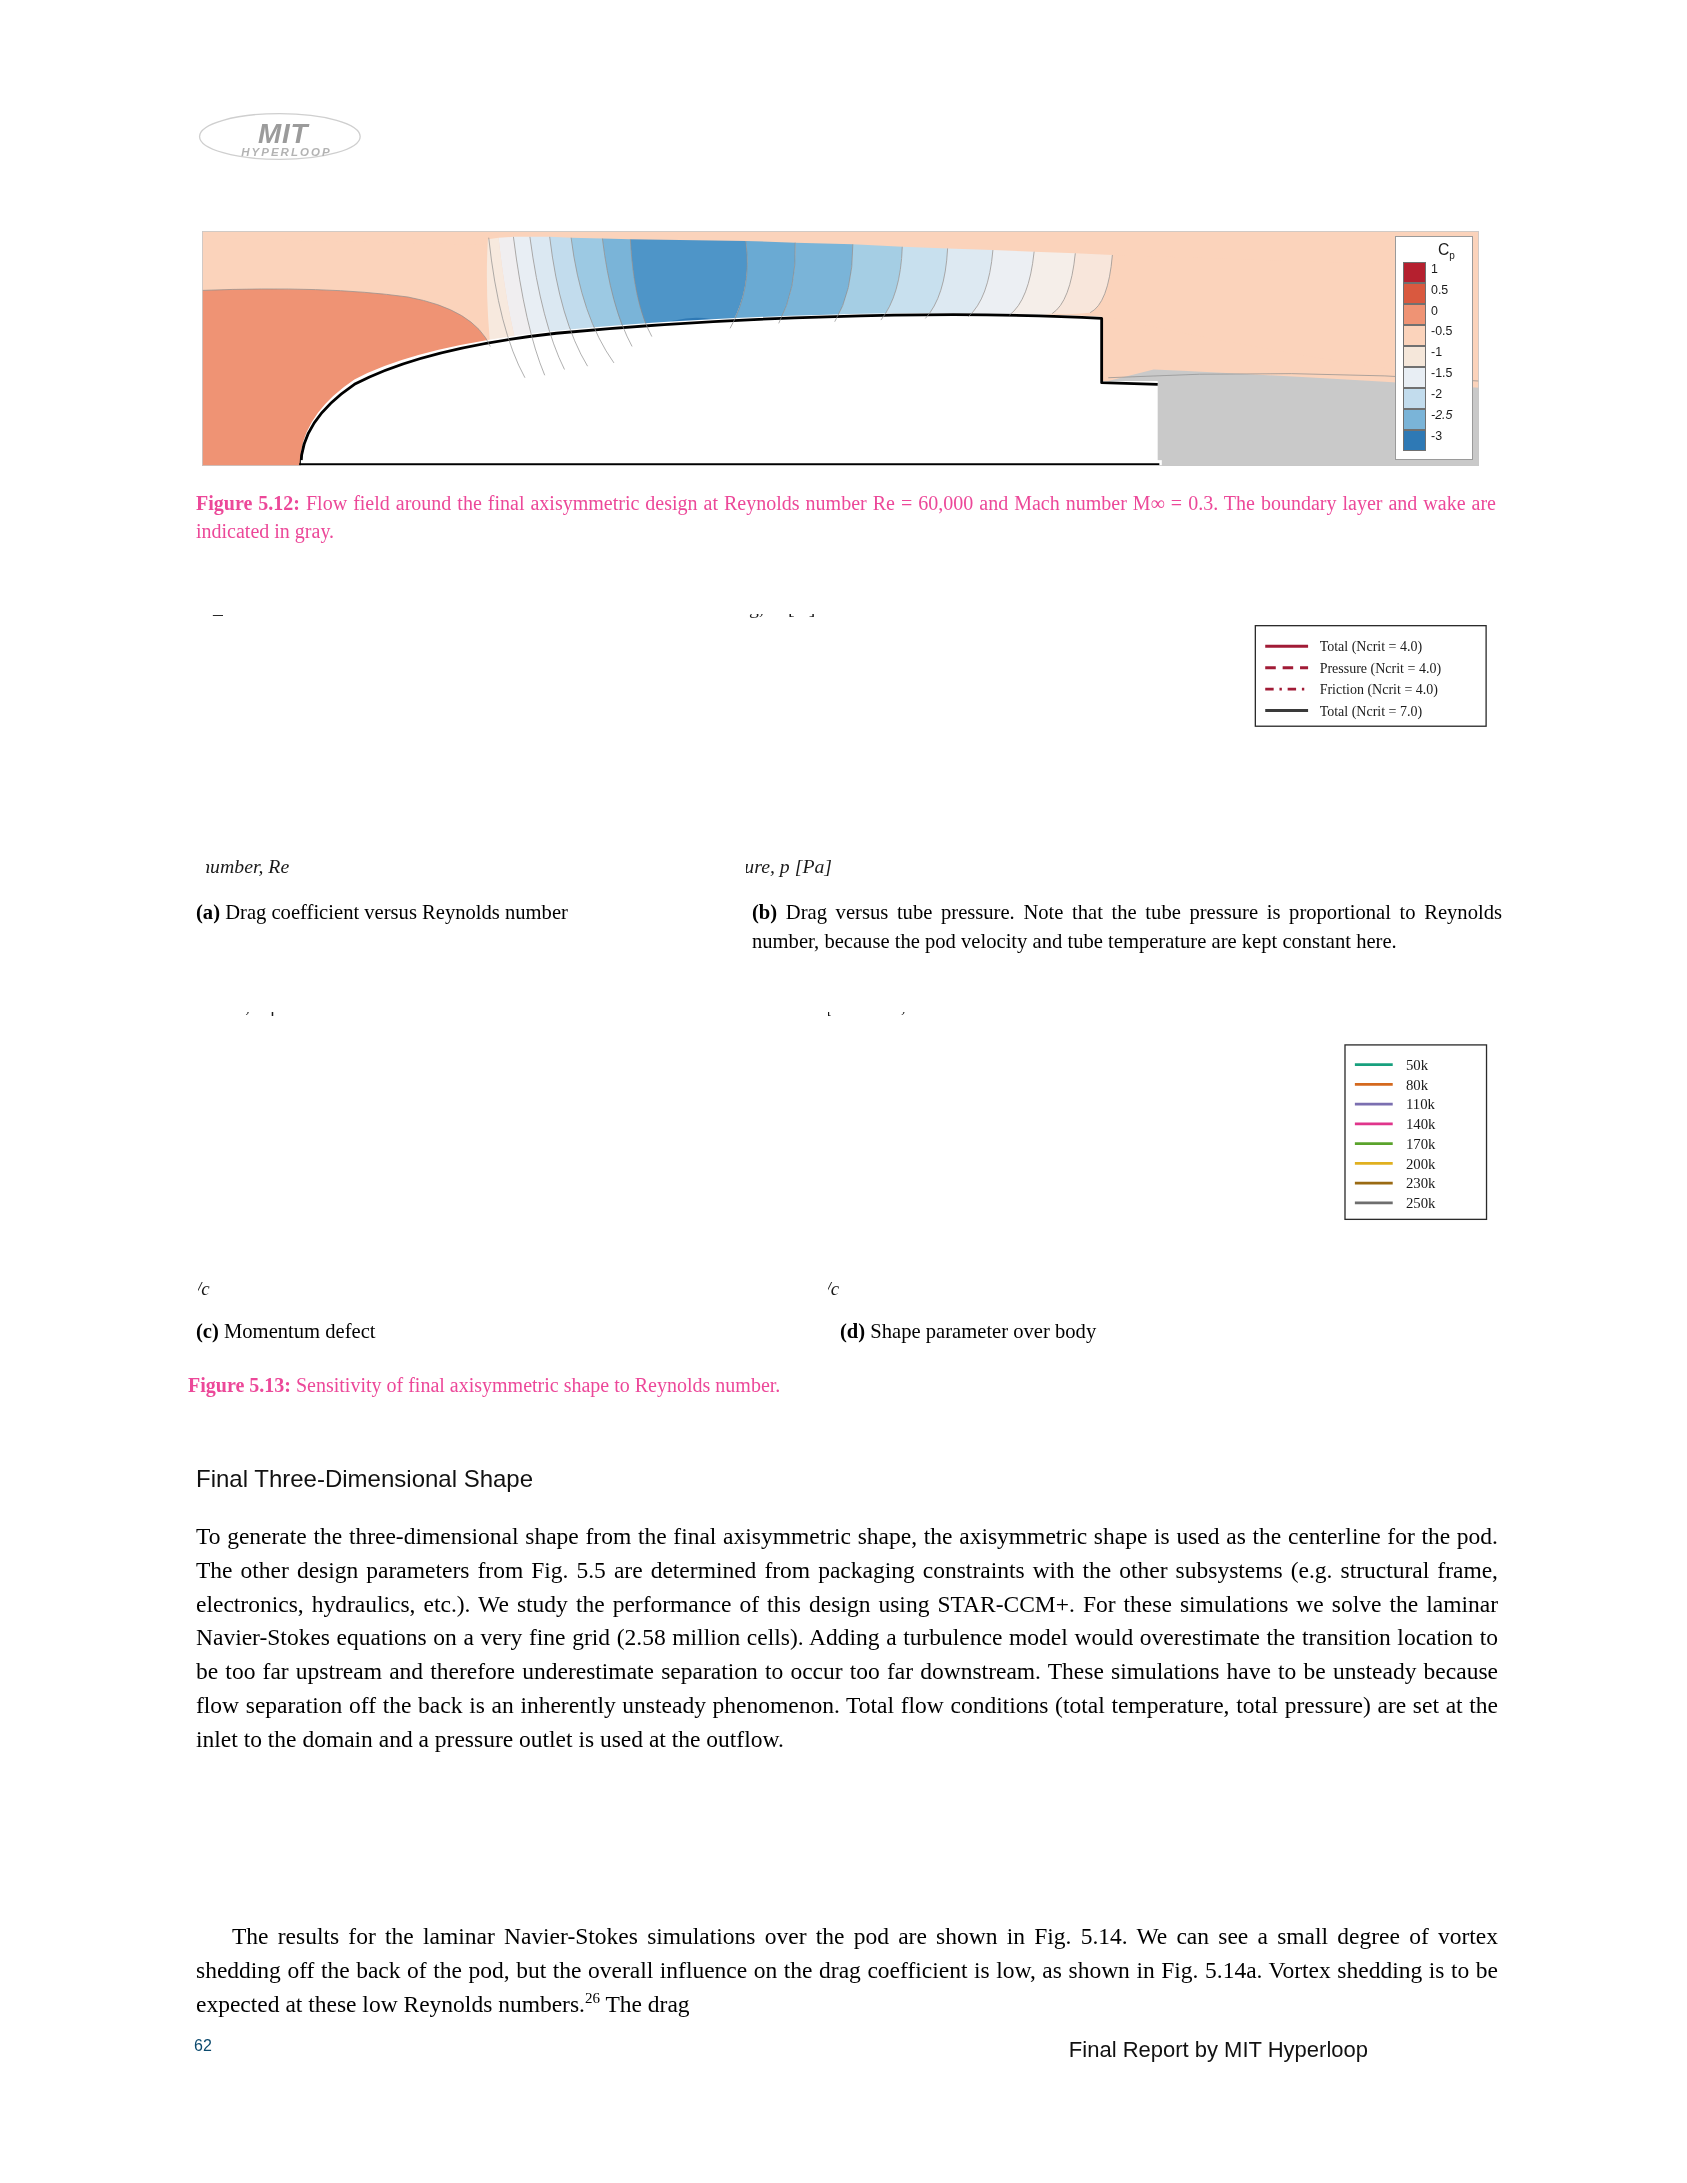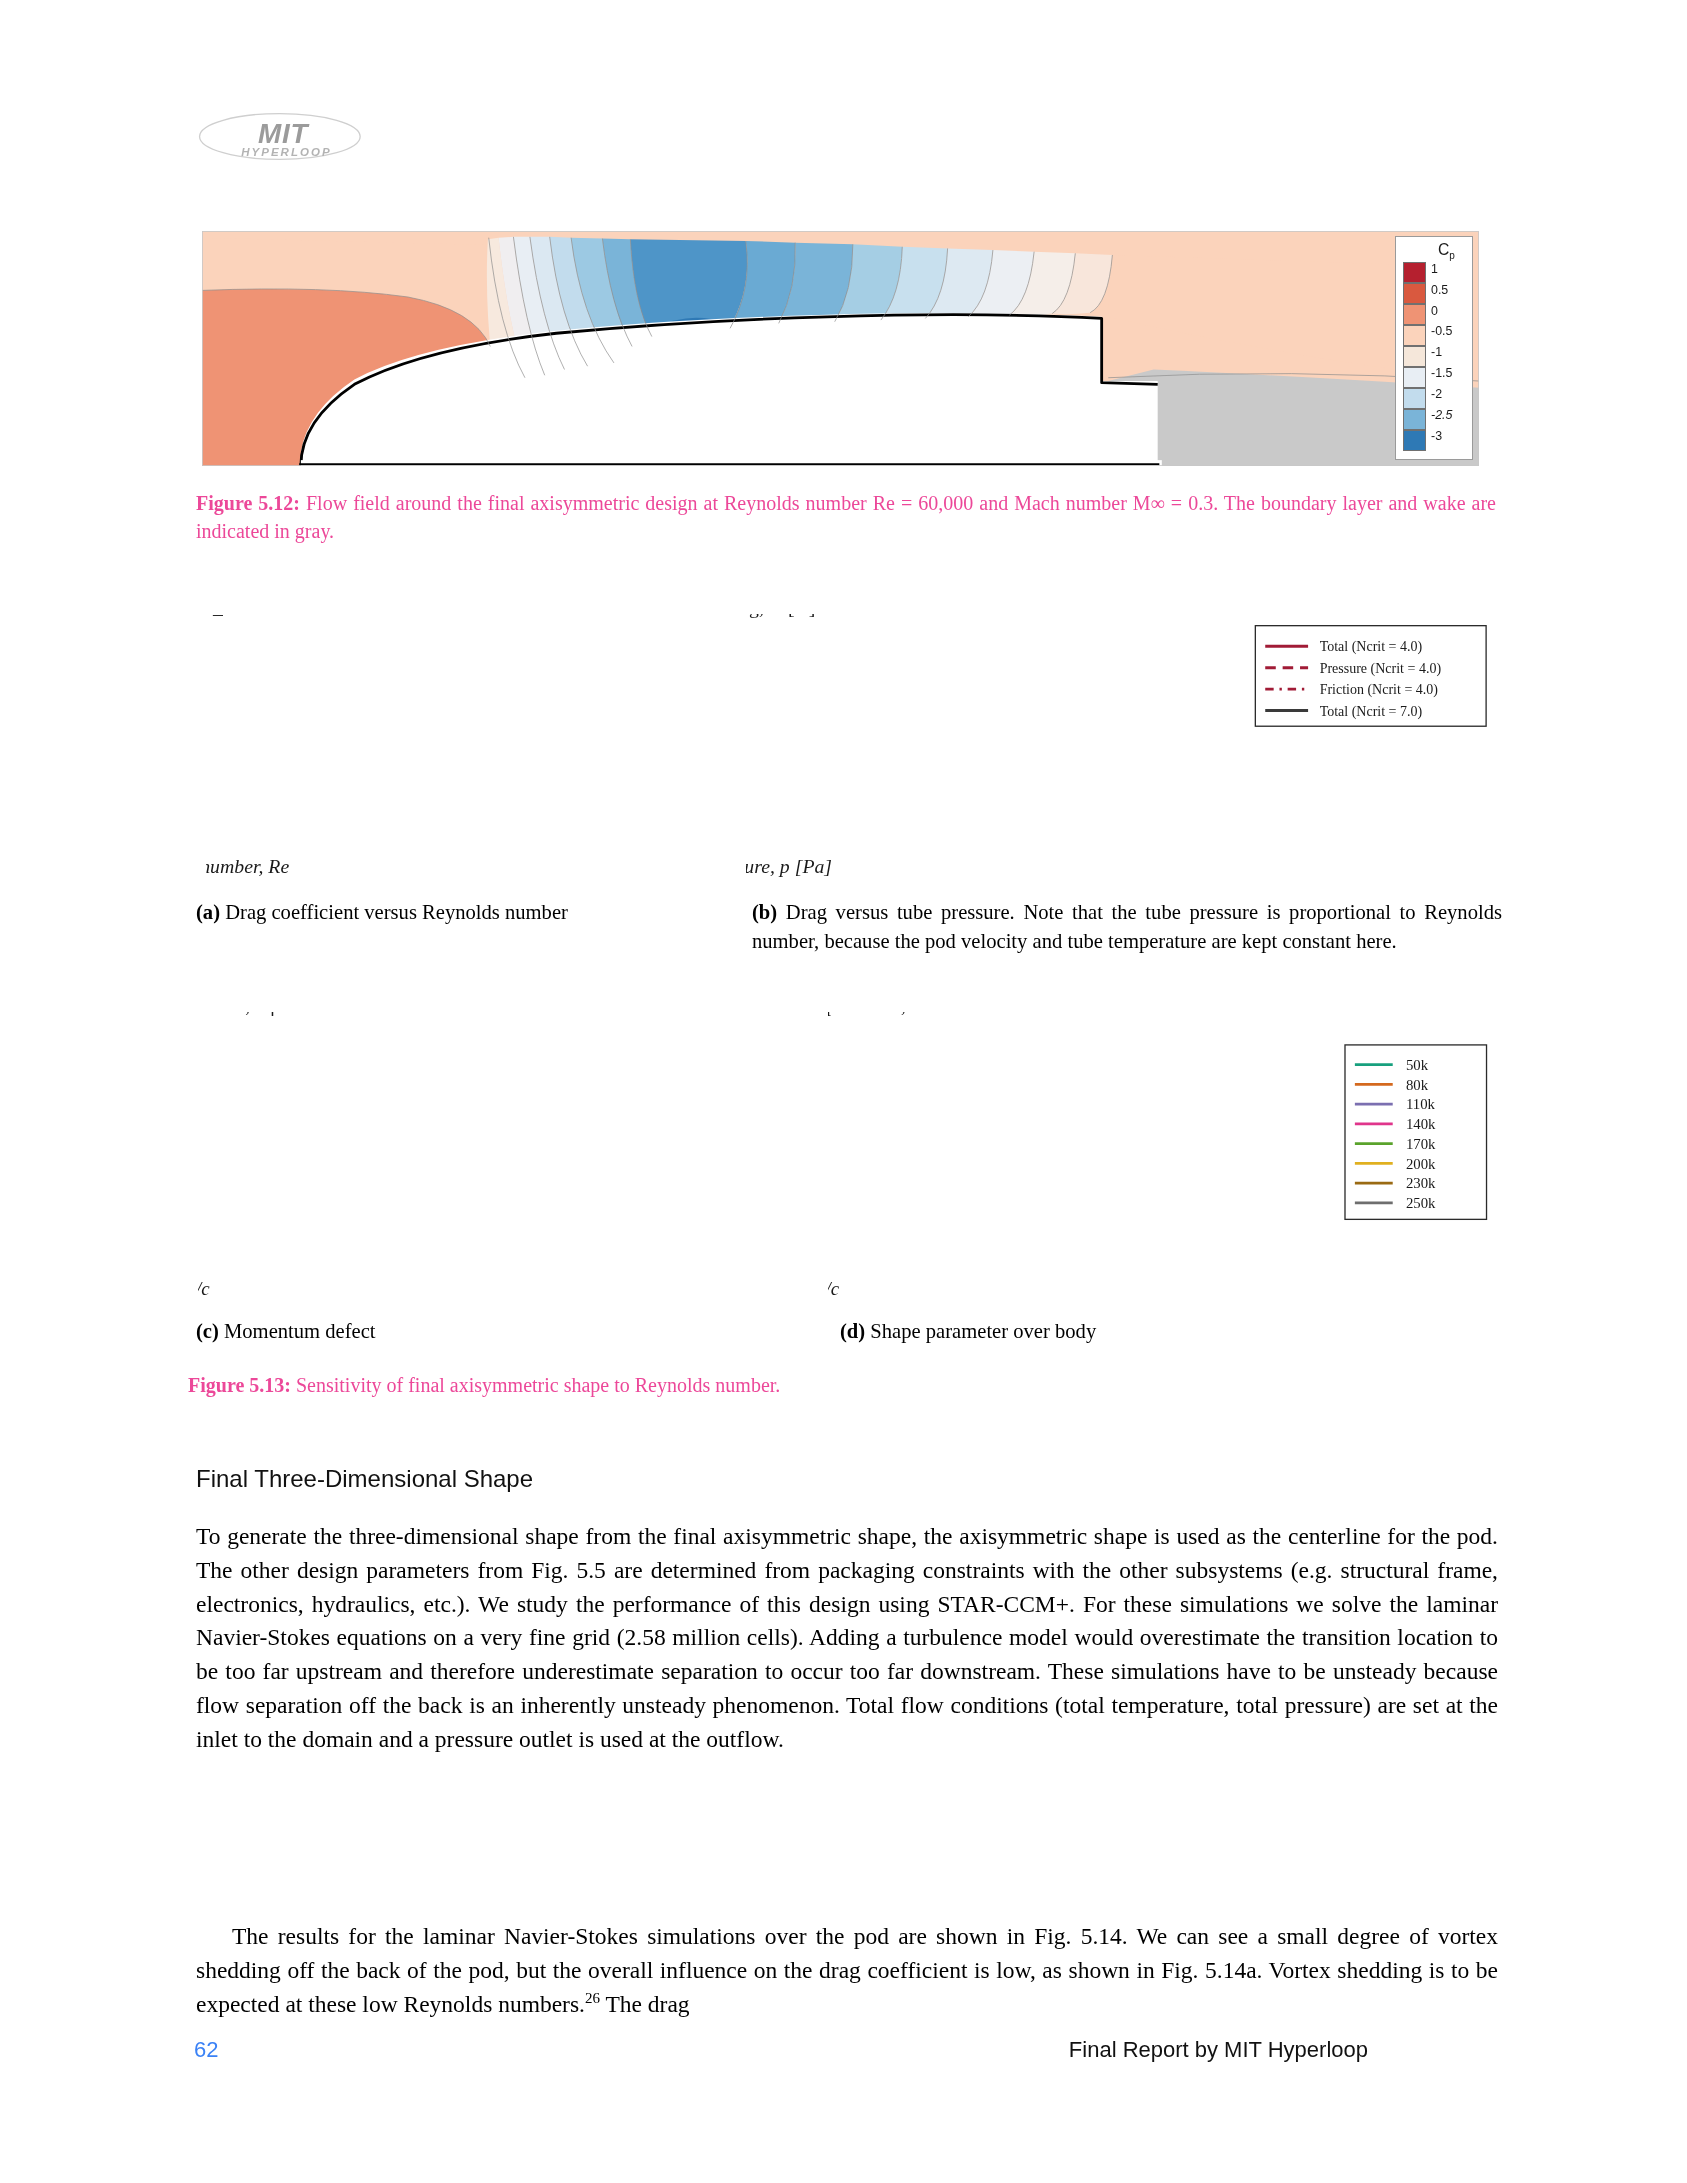--- a/index.html
+++ b/index.html
@@ -54,21 +54,21 @@
   }
   .body-text {
     position:absolute; font-size:23.5px; line-height:1.44;
     text-align:justify; text-justify:inter-word; color:#000;
   }
   .body-text sup { font-size:15px; vertical-align:super; }
 
   
   .pg-num {
     position:absolute; left:194px; top:2037px;
-    font-family:"Liberation Sans", sans-serif; font-size:22px; color:#3b82f6;
+    font-family:"Liberation Sans", sans-serif; font-size:16px; color:#0c4a6e;
   }
   .pg-foot {
     position:absolute; right:191px; top:2037px;
     font-family:"Liberation Sans", sans-serif; font-size:22px; color:#111;
   }
 
   .axis-txt { font-family:"Liberation Serif", serif; fill:#1a1a1a; }
   .legend-box { fill:#ffffff; stroke:#2b2b2b; stroke-width:1.6; }
 </style>
 </head>

